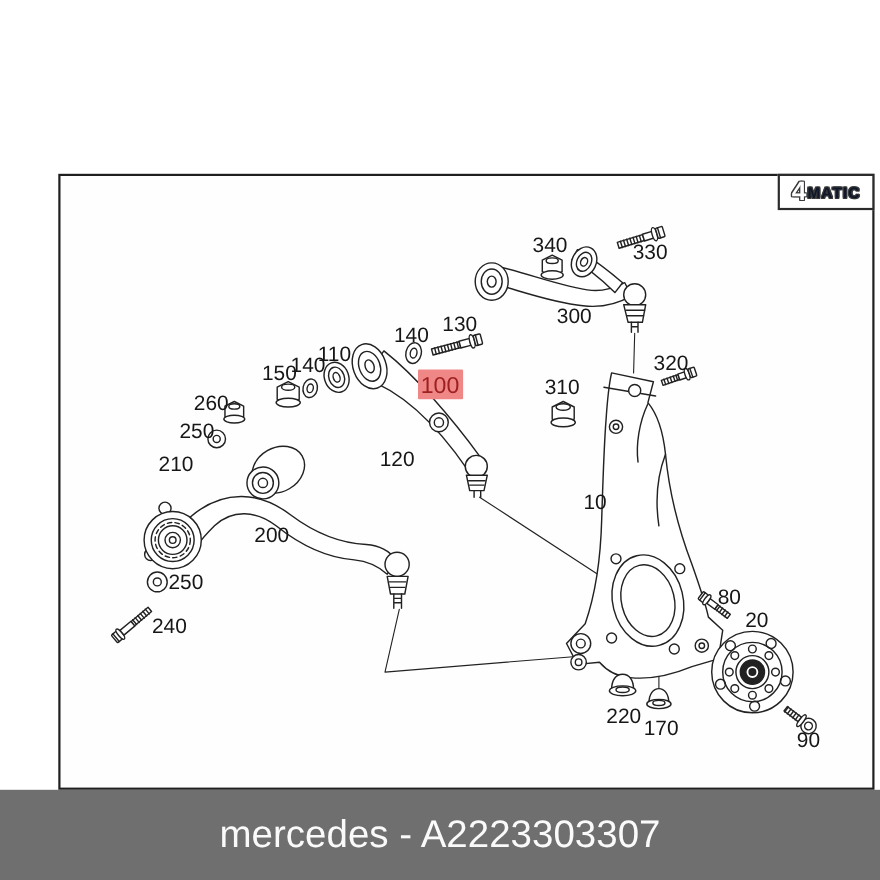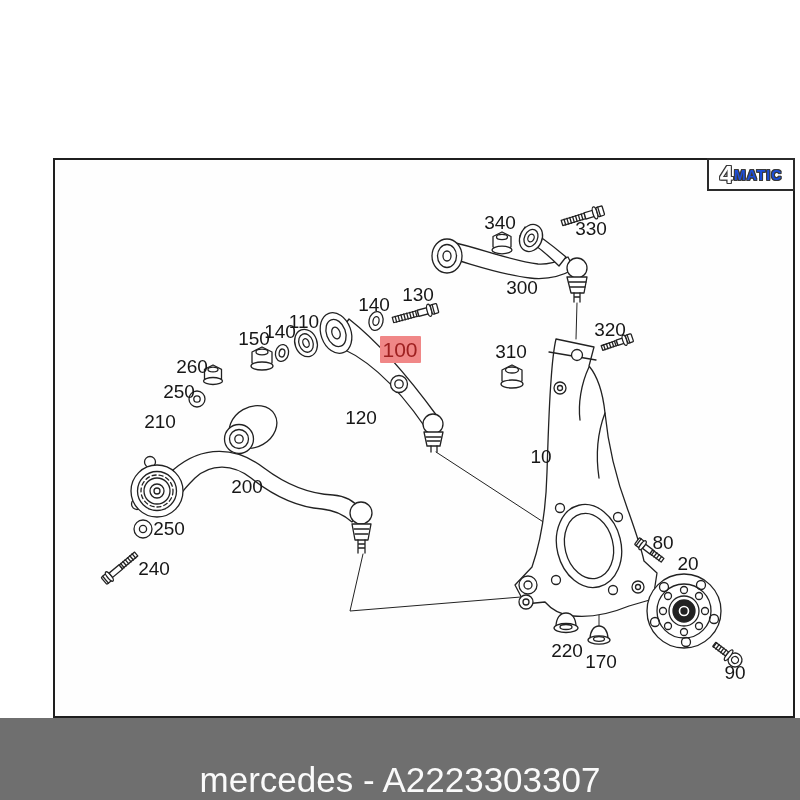--- a/index.html
+++ b/index.html
@@ -15,28 +15,28 @@
     position:absolute;top:-2px;right:-2px;width:88px;height:33px;
     border:2px solid #2b2b2b;box-sizing:border-box;background:#ffffff;
     display:flex;align-items:center;justify-content:center;gap:1px;
   }
   .badge .four{
     font-size:24px;font-weight:900;color:#fff;line-height:1;
     text-shadow:1px 0 0 #3a3a3a,-1px 0 0 #3a3a3a,0 1px 0 #3a3a3a,0 -1px 0 #3a3a3a,
                 1px 1px 0 #3a3a3a,-1px -1px 0 #3a3a3a,1px -1px 0 #3a3a3a,-1px 1px 0 #3a3a3a;
   }
   .badge .matic{
-    font-size:14px;font-weight:900;letter-spacing:1px;color:#1d4ed8;line-height:1;
+    font-size:14px;font-weight:900;letter-spacing:1px;color:#0f172a;line-height:1;
     text-shadow:1px 0 0 #3a3a3a,-1px 0 0 #3a3a3a,0 1px 0 #3a3a3a,0 -1px 0 #3a3a3a,
                 1px 1px 0 #3a3a3a,-1px -1px 0 #3a3a3a,1px -1px 0 #3a3a3a,-1px 1px 0 #3a3a3a;
   }
   .artwork{position:absolute;left:0;top:0;width:800px;height:800px;}
   .footer{
     position:absolute;left:0;top:718px;width:800px;height:82px;background:#6f6f6f;
-    display:flex;align-items:flex-end;justify-content:center;column-gap:42px;
+    display:flex;align-items:center;justify-content:center;column-gap:42px;
     color:#fafafa;font-size:35px;font-weight:400;
   }
   svg text.lbl{
     font-family:"Liberation Sans", sans-serif;font-size:19px;fill:#161616;
     text-anchor:middle;
   }
   svg text.lbl-hl{
     font-family:"Liberation Sans", sans-serif;font-size:21px;fill:#9e2020;
     text-anchor:middle;
   }

